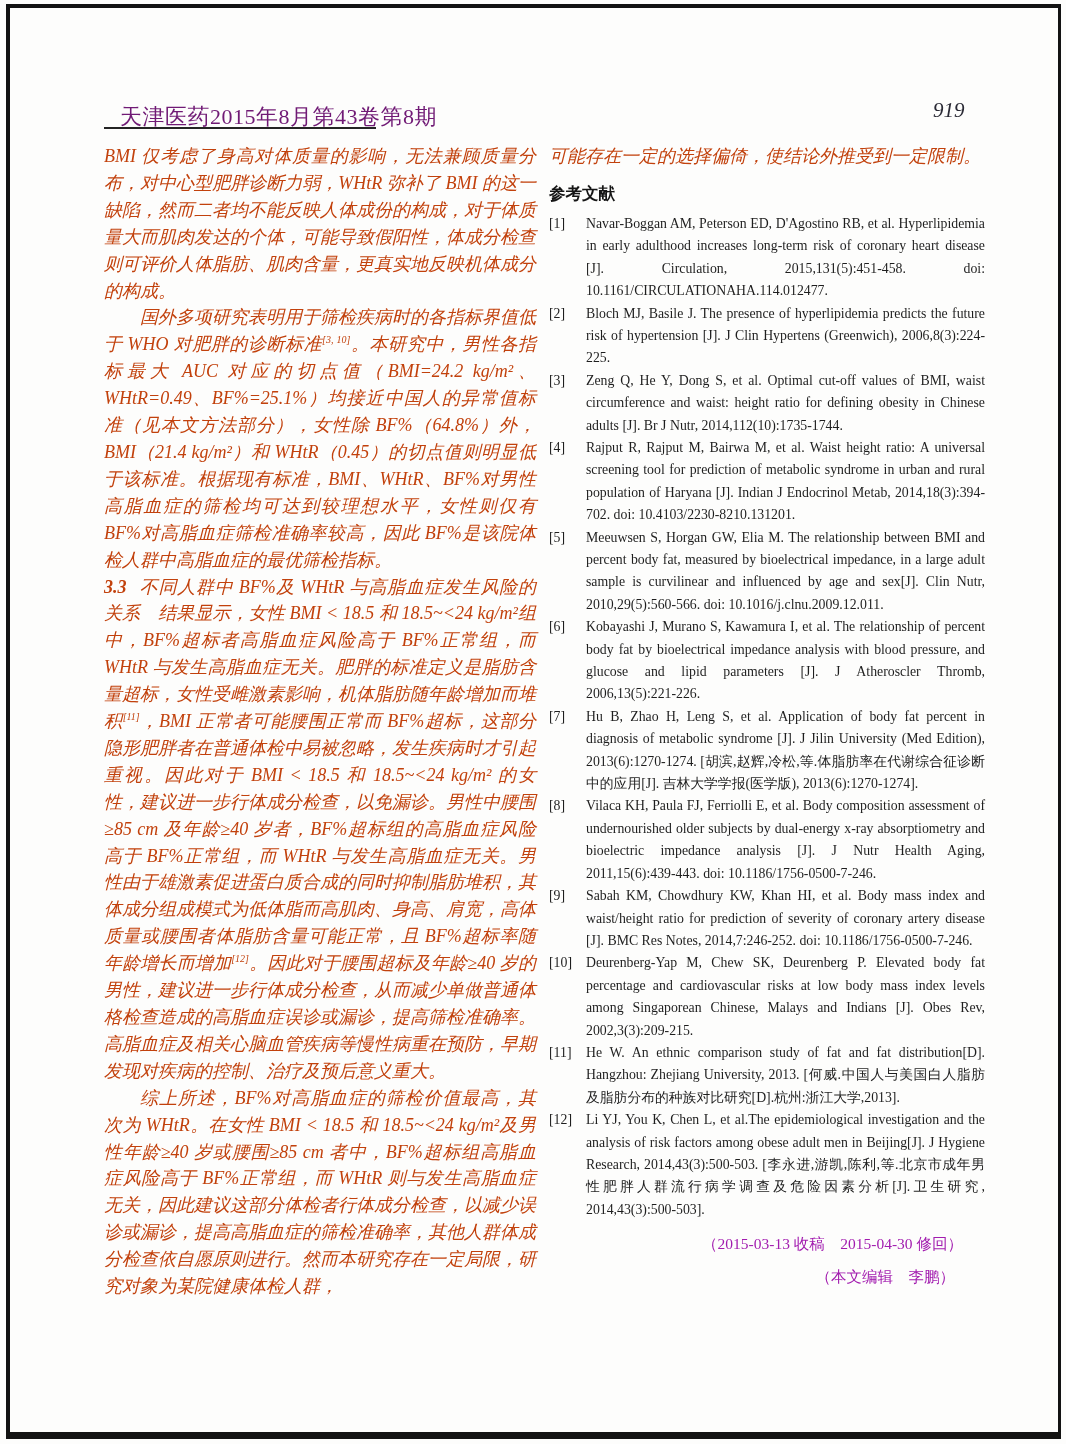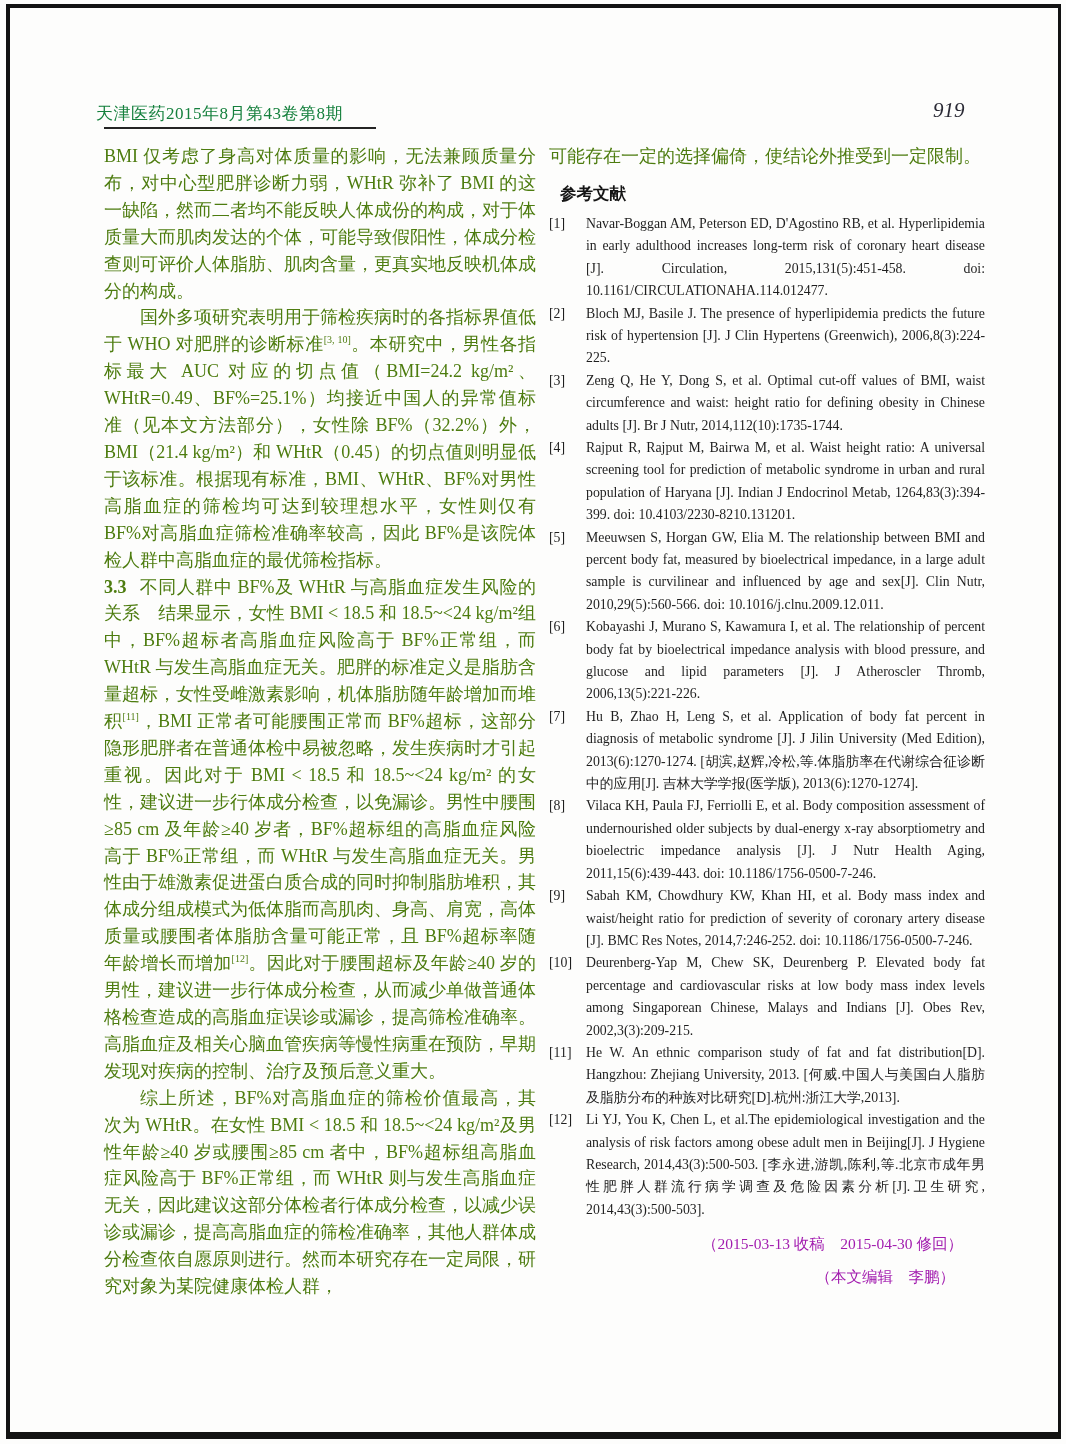--- a/index.html
+++ b/index.html
@@ -9,44 +9,45 @@
     font-family:"Liberation Serif","DejaVu Serif",serif;
   }
   .frame{
     position:absolute;left:6px;top:4px;right:5px;bottom:5px;
     border-style:solid;border-color:#131313;
     border-width:4px 3px 7px 4px;
     pointer-events:none;
   }
   
   .journal{
-    position:absolute;left:96px;top:102px;
-    font-size:17px;letter-spacing:.5px;color:#15803d;
+    position:absolute;left:120px;top:102px;
+    font-size:22px;letter-spacing:.5px;color:#701a75;
   }
   .header-rule{
     position:absolute;left:104px;top:127px;width:272px;height:2px;background:#242424;
   }
   .pageno{
     position:absolute;left:933px;top:98px;width:60px;
     font-size:21px;font-style:italic;color:#2a2a35;
   }
   
   .col{position:absolute;top:143px;}
   .col-left{left:104px;width:432px;}
   .col-right{left:549px;width:436px;}
   .body-p{
     margin:0;font-size:18px;line-height:26.9px;text-align:justify;
-    color:#4d7c0f;
+    color:#c2410c;
+    font-style:italic;
   }
   .indent{text-indent:2em;}
   .secnum{font-weight:bold;margin-right:.7em;}
   sup.cite{font-size:10px;line-height:0;vertical-align:super;letter-spacing:0;margin-top:17px;}
   
   .refs-heading{
-    margin:13px 0 8px 11px;
+    margin:13px 0 8px 0;
     font-family:Liberation Sans, sans-serif;
     font-weight:bold;font-size:16.5px;color:#151515;
   }
   ul.refs{list-style:none;margin:0;padding:0;}
   li.ref{
     position:relative;padding-left:37px;margin:0;
     font-size:13.8px;line-height:22.4px;text-align:justify;color:#1e1e1e;
   }
   .ref-num{position:absolute;left:0;top:0;}
   .meta-line{
@@ -59,33 +60,33 @@
 <body>
 
 <div class="frame"></div>
 
 <div class="journal">天津医药2015年8月第43卷第8期</div>
 <div class="header-rule"></div>
 <div class="pageno">919</div>
 
 <div class="col col-left">
   <p class="body-p">BMI 仅考虑了身高对体质量的影响，无法兼顾质量分布，对中心型肥胖诊断力弱，WHtR 弥补了 BMI 的这一缺陷，然而二者均不能反映人体成份的构成，对于体质量大而肌肉发达的个体，可能导致假阳性，体成分检查则可评价人体脂肪、肌肉含量，更真实地反映机体成分的构成。</p>
-  <p class="body-p indent"><span>国外多项研究表明用于筛检疾病时的各指标界值低于 WHO 对肥胖的诊断标准</span><sup class="cite">[3, 10]</sup><span>。本研究中，男性各指标最大 AUC 对应的切点值（BMI=24.2 kg/m²、WHtR=0.49、BF%=25.1%）均接近中国人的异常值标准（见本文方法部分），女性除 BF%（32.2%）外，BMI（21.4 kg/m²）和 WHtR（0.45）的切点值则明显低于该标准。根据现有标准，BMI、WHtR、BF%对男性高脂血症的筛检均可达到较理想水平，女性则仅有 BF%对高脂血症筛检准确率较高，因此 BF%是该院体检人群中高脂血症的最优筛检指标。</span></p>
+  <p class="body-p indent"><span>国外多项研究表明用于筛检疾病时的各指标界值低于 WHO 对肥胖的诊断标准</span><sup class="cite">[3, 10]</sup><span>。本研究中，男性各指标最大 AUC 对应的切点值（BMI=24.2 kg/m²、WHtR=0.49、BF%=25.1%）均接近中国人的异常值标准（见本文方法部分），女性除 BF%（64.8%）外，BMI（21.4 kg/m²）和 WHtR（0.45）的切点值则明显低于该标准。根据现有标准，BMI、WHtR、BF%对男性高脂血症的筛检均可达到较理想水平，女性则仅有 BF%对高脂血症筛检准确率较高，因此 BF%是该院体检人群中高脂血症的最优筛检指标。</span></p>
   <p class="body-p"><b class="secnum">3.3</b><span>不同人群中 BF%及 WHtR 与高脂血症发生风险的关系</span><span>　结果显示，女性 BMI &lt; 18.5 和 18.5~&lt;24 kg/m²组中，BF%超标者高脂血症风险高于 BF%正常组，而 WHtR 与发生高脂血症无关。肥胖的标准定义是脂肪含量超标，女性受雌激素影响，机体脂肪随年龄增加而堆积</span><sup class="cite">[11]</sup><span>，BMI 正常者可能腰围正常而 BF%超标，这部分隐形肥胖者在普通体检中易被忽略，发生疾病时才引起重视。因此对于 BMI &lt; 18.5 和 18.5~&lt;24 kg/m² 的女性，建议进一步行体成分检查，以免漏诊。男性中腰围≥85 cm 及年龄≥40 岁者，BF%超标组的高脂血症风险高于 BF%正常组，而 WHtR 与发生高脂血症无关。男性由于雄激素促进蛋白质合成的同时抑制脂肪堆积，其体成分组成模式为低体脂而高肌肉、身高、肩宽，高体质量或腰围者体脂肪含量可能正常，且 BF%超标率随年龄增长而增加</span><sup class="cite">[12]</sup><span>。因此对于腰围超标及年龄≥40 岁的男性，建议进一步行体成分检查，从而减少单做普通体格检查造成的高脂血症误诊或漏诊，提高筛检准确率。高脂血症及相关心脑血管疾病等慢性病重在预防，早期发现对疾病的控制、治疗及预后意义重大。</span></p>
   <p class="body-p indent">综上所述，BF%对高脂血症的筛检价值最高，其次为 WHtR。在女性 BMI &lt; 18.5 和 18.5~&lt;24 kg/m²及男性年龄≥40 岁或腰围≥85 cm 者中，BF%超标组高脂血症风险高于 BF%正常组，而 WHtR 则与发生高脂血症无关，因此建议这部分体检者行体成分检查，以减少误诊或漏诊，提高高脂血症的筛检准确率，其他人群体成分检查依自愿原则进行。然而本研究存在一定局限，研究对象为某院健康体检人群，</p>
 </div>
 
 <div class="col col-right">
   <p class="body-p">可能存在一定的选择偏倚，使结论外推受到一定限制。</p>
   <h3 class="refs-heading">参考文献</h3>
   <ul class="refs">
     <li class="ref"><span class="ref-num">[1]</span><span>Navar-Boggan AM, Peterson ED, D'Agostino RB, et al. Hyperlipidemia in early adulthood increases long-term risk of coronary heart disease [J]. Circulation, 2015,131(5):451-458. doi: 10.1161/CIRCULATIONAHA.114.012477.</span></li>
     <li class="ref"><span class="ref-num">[2]</span><span>Bloch MJ, Basile J. The presence of hyperlipidemia predicts the future risk of hypertension [J]. J Clin Hypertens (Greenwich), 2006,8(3):224-225.</span></li>
     <li class="ref"><span class="ref-num">[3]</span><span>Zeng Q, He Y, Dong S, et al. Optimal cut-off values of BMI, waist circumference and waist: height ratio for defining obesity in Chinese adults [J]. Br J Nutr, 2014,112(10):1735-1744.</span></li>
-    <li class="ref"><span class="ref-num">[4]</span><span>Rajput R, Rajput M, Bairwa M, et al. Waist height ratio: A universal screening tool for prediction of metabolic syndrome in urban and rural population of Haryana [J]. Indian J Endocrinol Metab, 1264,83(3):394-399. doi: 10.4103/2230-8210.131201.</span></li>
+    <li class="ref"><span class="ref-num">[4]</span><span>Rajput R, Rajput M, Bairwa M, et al. Waist height ratio: A universal screening tool for prediction of metabolic syndrome in urban and rural population of Haryana [J]. Indian J Endocrinol Metab, 2014,18(3):394-702. doi: 10.4103/2230-8210.131201.</span></li>
     <li class="ref"><span class="ref-num">[5]</span><span>Meeuwsen S, Horgan GW, Elia M. The relationship between BMI and percent body fat, measured by bioelectrical impedance, in a large adult sample is curvilinear and influenced by age and sex[J]. Clin Nutr, 2010,29(5):560-566. doi: 10.1016/j.clnu.2009.12.011.</span></li>
     <li class="ref"><span class="ref-num">[6]</span><span>Kobayashi J, Murano S, Kawamura I, et al. The relationship of percent body fat by bioelectrical impedance analysis with blood pressure, and glucose and lipid parameters [J]. J Atheroscler Thromb, 2006,13(5):221-226.</span></li>
     <li class="ref"><span class="ref-num">[7]</span><span>Hu B, Zhao H, Leng S, et al. Application of body fat percent in diagnosis of metabolic syndrome [J]. J Jilin University (Med Edition), 2013(6):1270-1274. [胡滨,赵辉,冷松,等.体脂肪率在代谢综合征诊断中的应用[J]. 吉林大学学报(医学版), 2013(6):1270-1274].</span></li>
     <li class="ref"><span class="ref-num">[8]</span><span>Vilaca KH, Paula FJ, Ferriolli E, et al. Body composition assessment of undernourished older subjects by dual-energy x-ray absorptiometry and bioelectric impedance analysis [J]. J Nutr Health Aging, 2011,15(6):439-443. doi: 10.1186/1756-0500-7-246.</span></li>
     <li class="ref"><span class="ref-num">[9]</span><span>Sabah KM, Chowdhury KW, Khan HI, et al. Body mass index and waist/height ratio for prediction of severity of coronary artery disease [J]. BMC Res Notes, 2014,7:246-252. doi: 10.1186/1756-0500-7-246.</span></li>
     <li class="ref"><span class="ref-num">[10]</span><span>Deurenberg-Yap M, Chew SK, Deurenberg P. Elevated body fat percentage and cardiovascular risks at low body mass index levels among Singaporean Chinese, Malays and Indians [J]. Obes Rev, 2002,3(3):209-215.</span></li>
     <li class="ref"><span class="ref-num">[11]</span><span>He W. An ethnic comparison study of fat and fat distribution[D]. Hangzhou: Zhejiang University, 2013. [何威.中国人与美国白人脂肪及脂肪分布的种族对比研究[D].杭州:浙江大学,2013].</span></li>
     <li class="ref"><span class="ref-num">[12]</span><span>Li YJ, You K, Chen L, et al.The epidemiological investigation and the analysis of risk factors among obese adult men in Beijing[J]. J Hygiene Research, 2014,43(3):500-503. [李永进,游凯,陈利,等.北京市成年男性肥胖人群流行病学调查及危险因素分析[J].卫生研究, 2014,43(3):500-503].</span></li>
   </ul>
   <p class="meta-line meta-received">（2015-03-13 收稿　2015-04-30 修回）</p>

